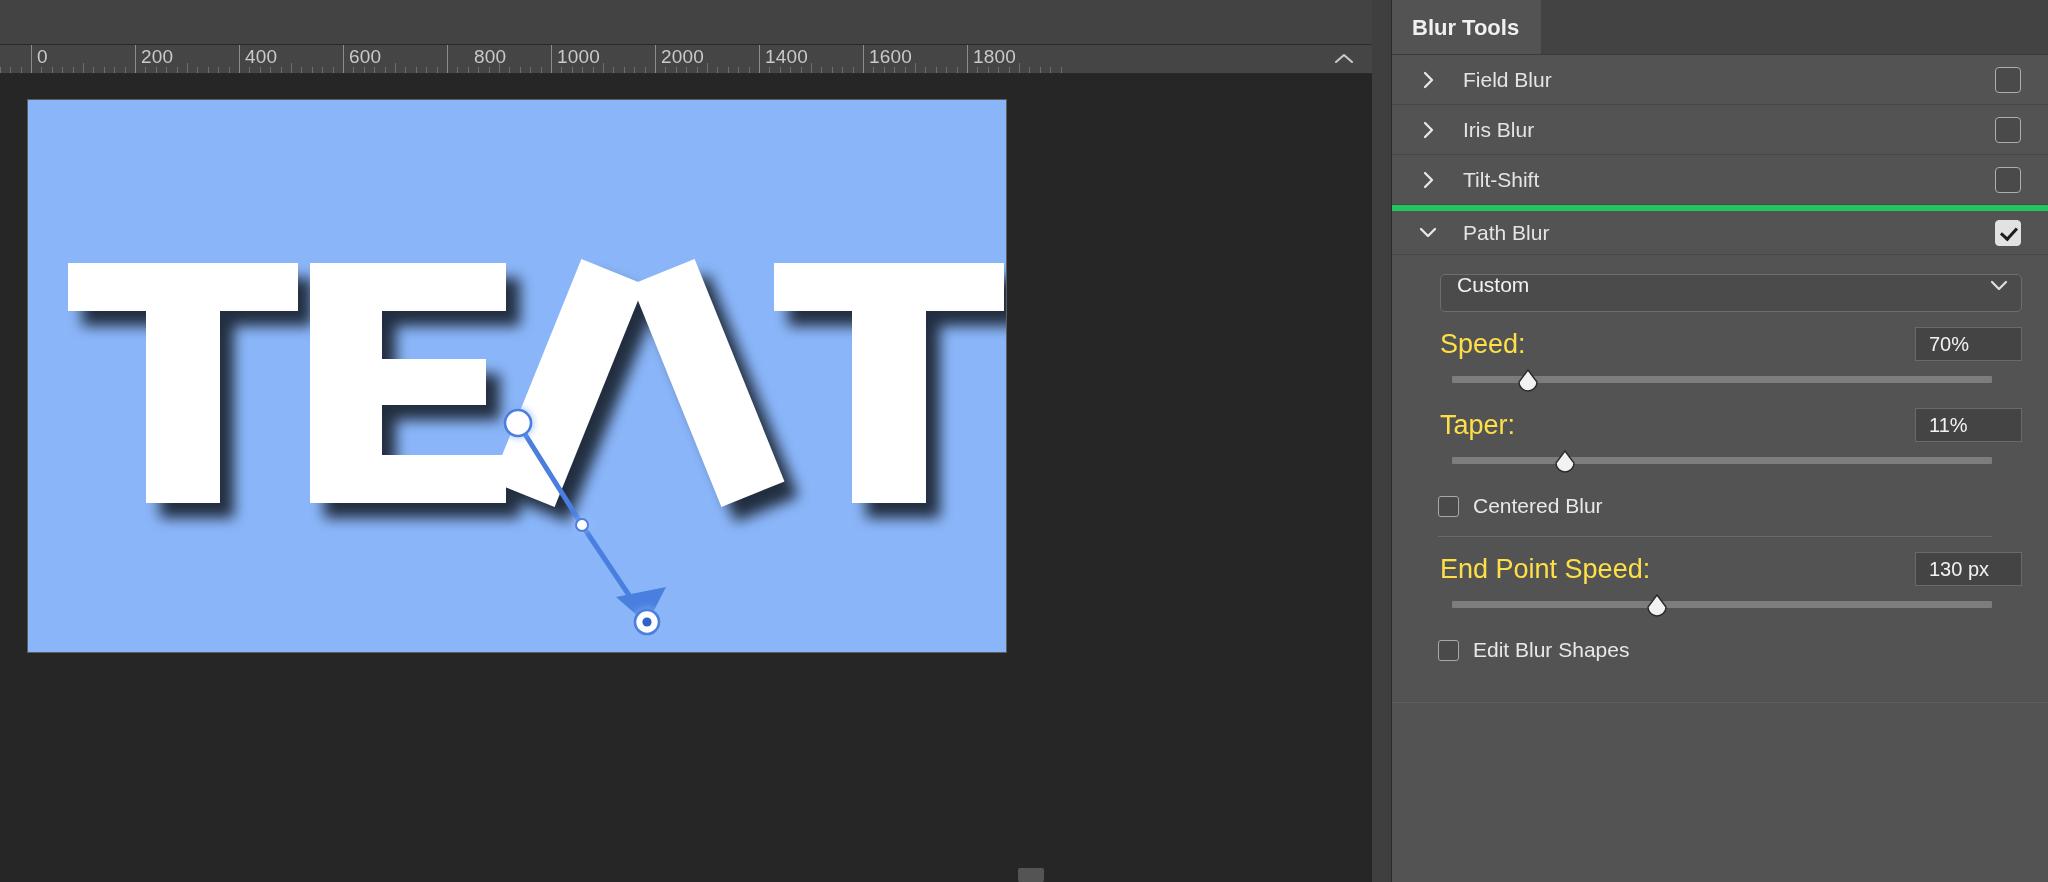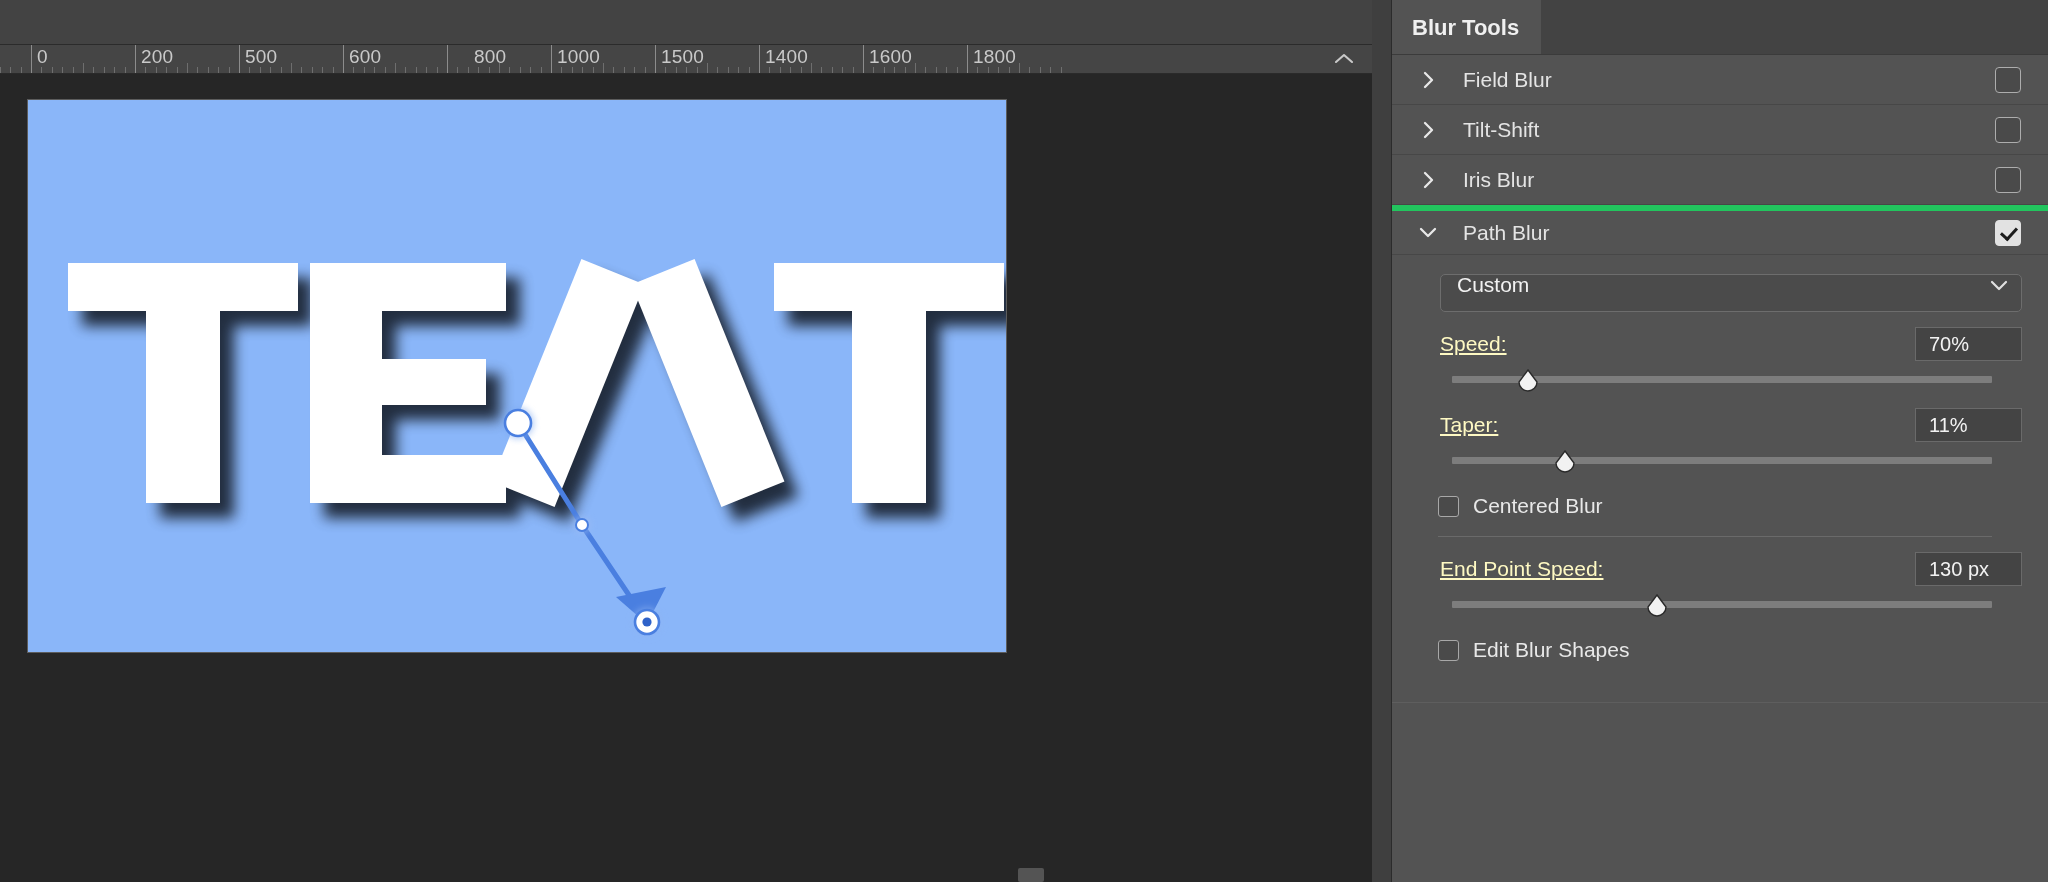--- a/index.html
+++ b/index.html
@@ -231,23 +231,22 @@
   .dropdown .dd-chev { color: #e0e0e0; display:flex; }
 
   .ctl-row {
     display: flex;
     align-items: center;
     margin: 14px 26px 0 48px;
     height: 36px;
   }
   .ctl-label {
     flex: 1;
-    font-size: 21px;
-    color: #fef9c3;
-    text-decoration: underline;
+    font-size: 27px;
+    color: #fde047;
   }
   .ctl-value {
     width: 107px;
     height: 34px;
     background: #444444;
     border: 1px solid #6a6a6a;
     color: #f2f2f2;
     font-size: 20px;
     display: flex;
     align-items: center;
@@ -330,21 +329,21 @@
         <div class="rtick" style="left: 145.4px;"></div>
         <div class="rtick" style="left: 155.8px;"></div>
         <div class="rtick" style="left: 166.2px;"></div>
         <div class="rtick" style="left: 176.6px;"></div>
         <div class="rtick mid" style="left: 187px;"></div>
         <div class="rtick" style="left: 197.4px;"></div>
         <div class="rtick" style="left: 207.8px;"></div>
         <div class="rtick" style="left: 218.2px;"></div>
         <div class="rtick" style="left: 228.6px;"></div>
         <div class="rmark" style="left: 239px;"></div>
-        <div class="rlabel" style="left: 245px;">500</div>
+        <div class="rlabel" style="left: 245px;">400</div>
         <div class="rtick" style="left: 249.4px;"></div>
         <div class="rtick" style="left: 259.8px;"></div>
         <div class="rtick" style="left: 270.2px;"></div>
         <div class="rtick" style="left: 280.6px;"></div>
         <div class="rtick mid" style="left: 291px;"></div>
         <div class="rtick" style="left: 301.4px;"></div>
         <div class="rtick" style="left: 311.8px;"></div>
         <div class="rtick" style="left: 322.2px;"></div>
         <div class="rtick" style="left: 332.6px;"></div>
         <div class="rmark" style="left: 343px;"></div>
@@ -374,21 +373,21 @@
         <div class="rtick" style="left: 561.4px;"></div>
         <div class="rtick" style="left: 571.8px;"></div>
         <div class="rtick" style="left: 582.2px;"></div>
         <div class="rtick" style="left: 592.6px;"></div>
         <div class="rtick mid" style="left: 603px;"></div>
         <div class="rtick" style="left: 613.4px;"></div>
         <div class="rtick" style="left: 623.8px;"></div>
         <div class="rtick" style="left: 634.2px;"></div>
         <div class="rtick" style="left: 644.6px;"></div>
         <div class="rmark" style="left: 655px;"></div>
-        <div class="rlabel" style="left: 661px;">1500</div>
+        <div class="rlabel" style="left: 661px;">2000</div>
         <div class="rtick" style="left: 665.4px;"></div>
         <div class="rtick" style="left: 675.8px;"></div>
         <div class="rtick" style="left: 686.2px;"></div>
         <div class="rtick" style="left: 696.6px;"></div>
         <div class="rtick mid" style="left: 707px;"></div>
         <div class="rtick" style="left: 717.4px;"></div>
         <div class="rtick" style="left: 727.8px;"></div>
         <div class="rtick" style="left: 738.2px;"></div>
         <div class="rtick" style="left: 748.6px;"></div>
         <div class="rmark" style="left: 759px;"></div>
@@ -525,31 +524,31 @@
         <span class="acc-label">Field Blur</span>
         <span class="cbox"></span>
       </div>
 
       <div class="accordion-row">
         <span class="chev">
           <svg width="13" height="20" viewBox="0 0 13 20">
               <path d="M3 3 L10 10 L3 17" fill="none" stroke="#e8e8e8" stroke-width="2.3" stroke-linecap="round" stroke-linejoin="round"></path>
             </svg>
         </span>
-        <span class="acc-label">Tilt-Shift</span>
+        <span class="acc-label">Iris Blur</span>
         <span class="cbox"></span>
       </div>
 
       <div class="accordion-row">
         <span class="chev">
           <svg width="13" height="20" viewBox="0 0 13 20">
               <path d="M3 3 L10 10 L3 17" fill="none" stroke="#e8e8e8" stroke-width="2.3" stroke-linecap="round" stroke-linejoin="round"></path>
             </svg>
         </span>
-        <span class="acc-label">Iris Blur</span>
+        <span class="acc-label">Tilt-Shift</span>
         <span class="cbox"></span>
       </div>
 
       <div class="accordion-row topdiv">
         <span class="chev">
           <svg width="20" height="13" viewBox="0 0 20 13">
               <path d="M3 3 L10 10 L17 3" fill="none" stroke="#e8e8e8" stroke-width="2.3" stroke-linecap="round" stroke-linejoin="round"></path>
             </svg>
         </span>
         <span class="acc-label">Path Blur</span>

